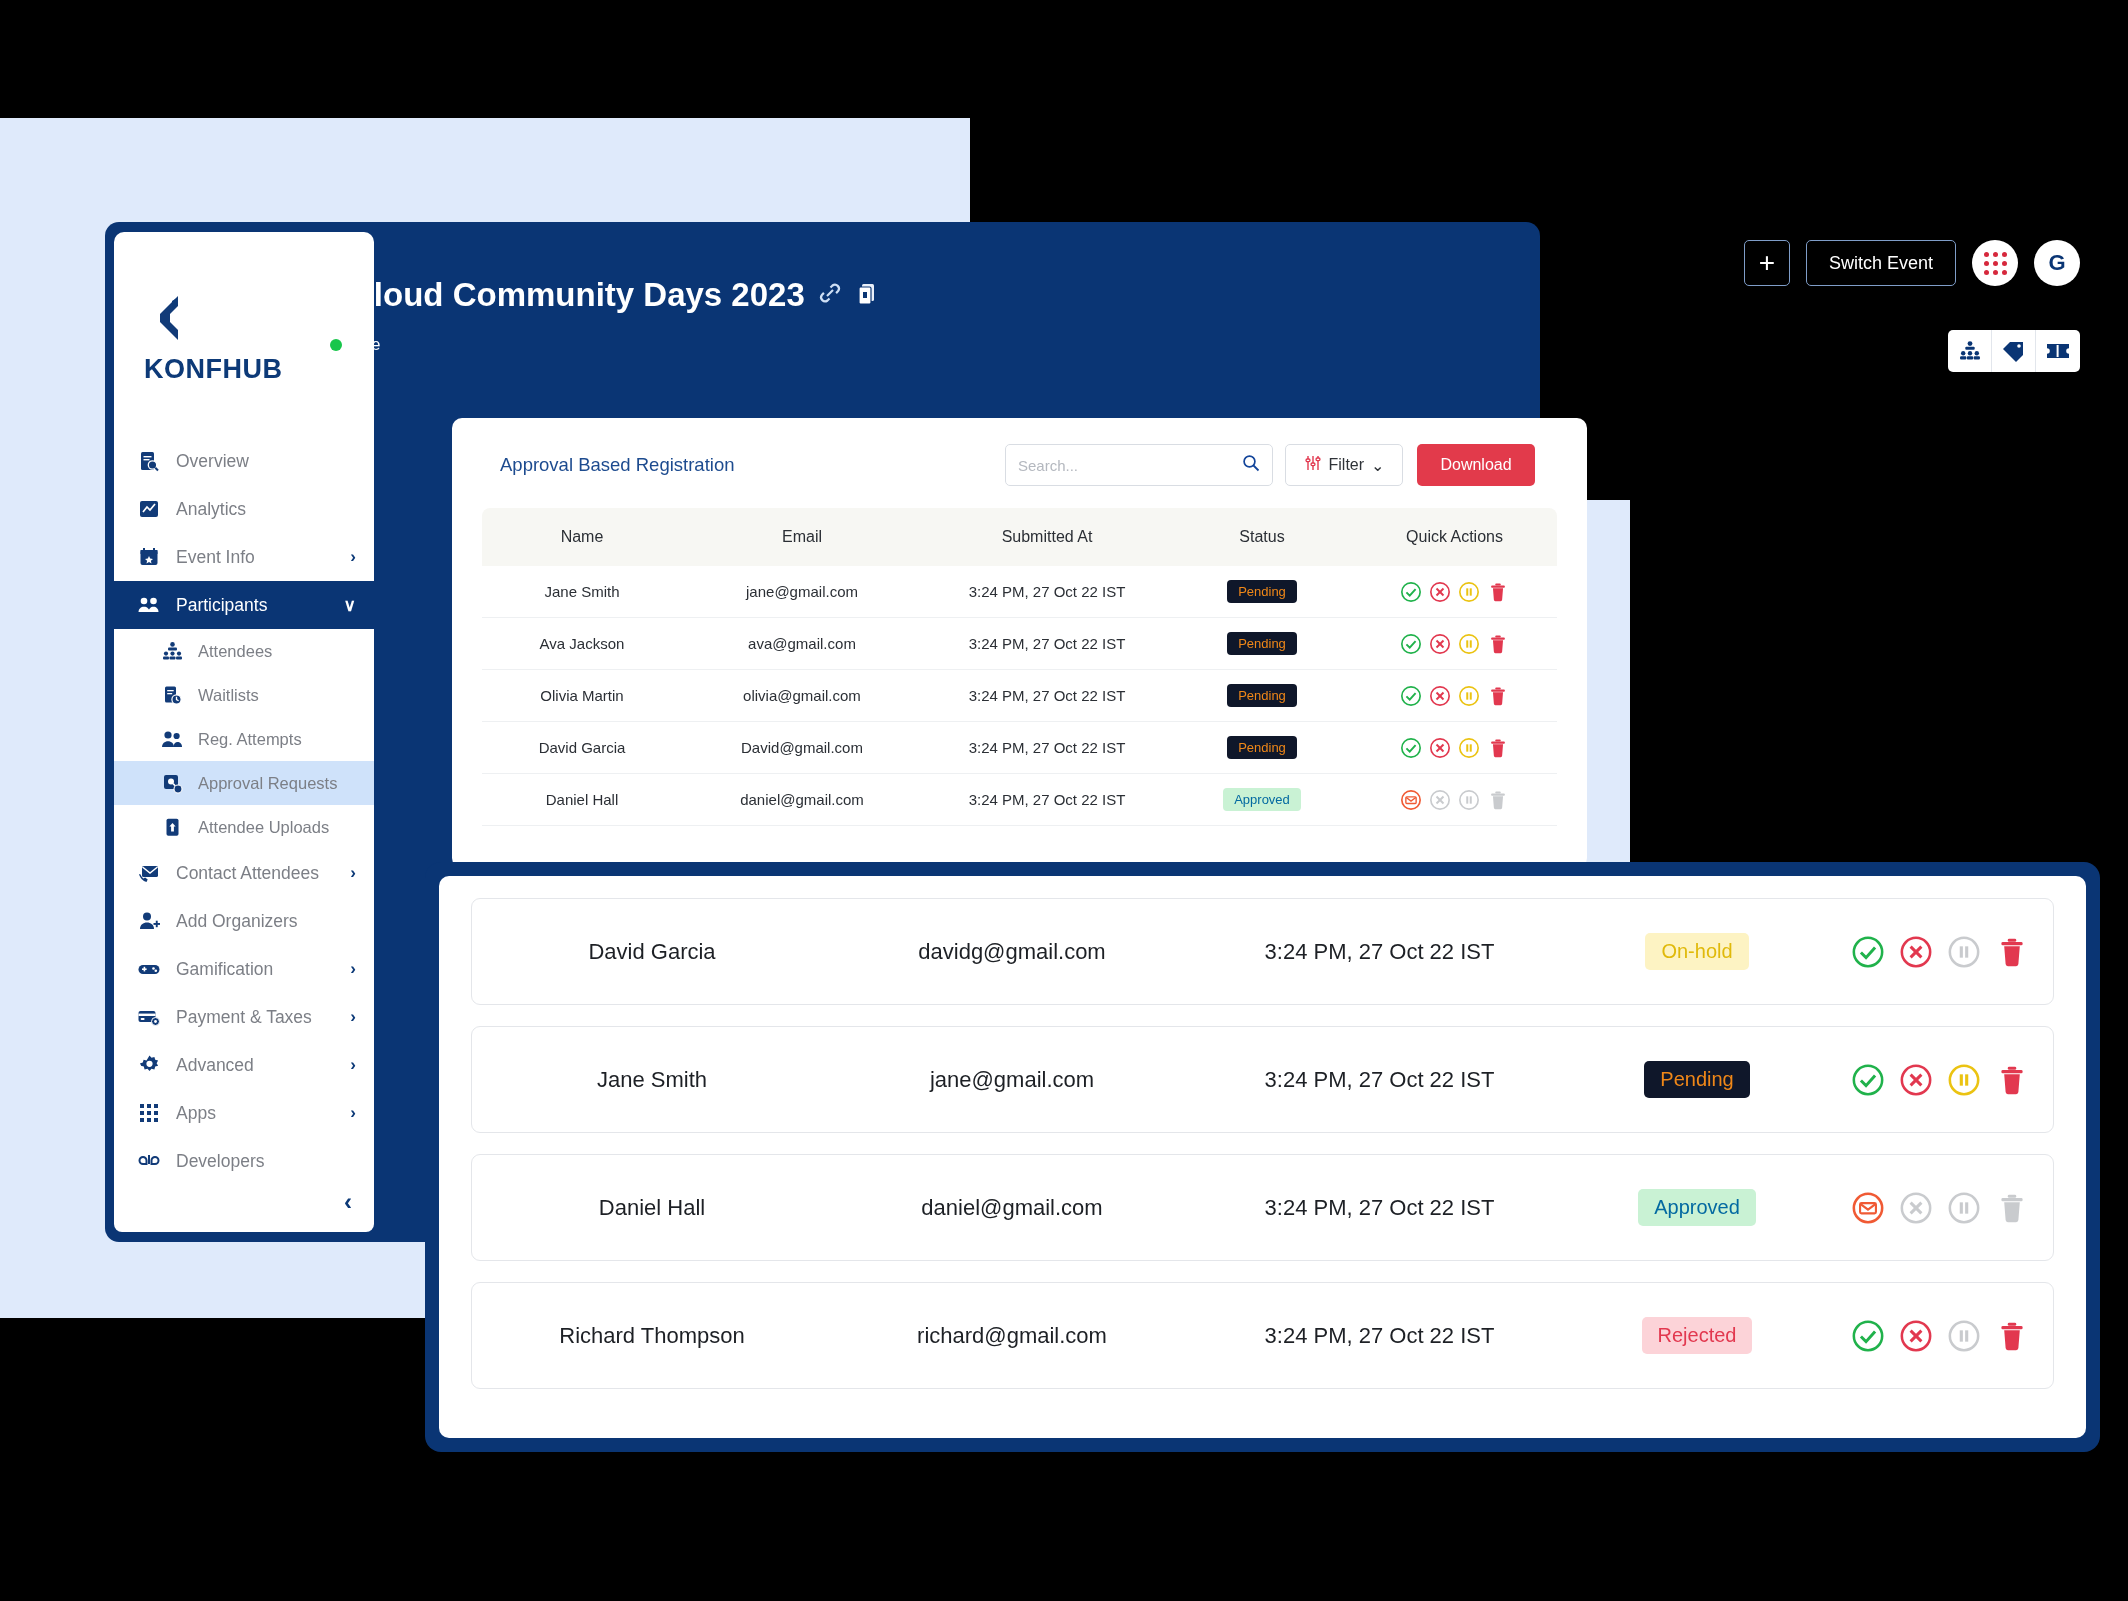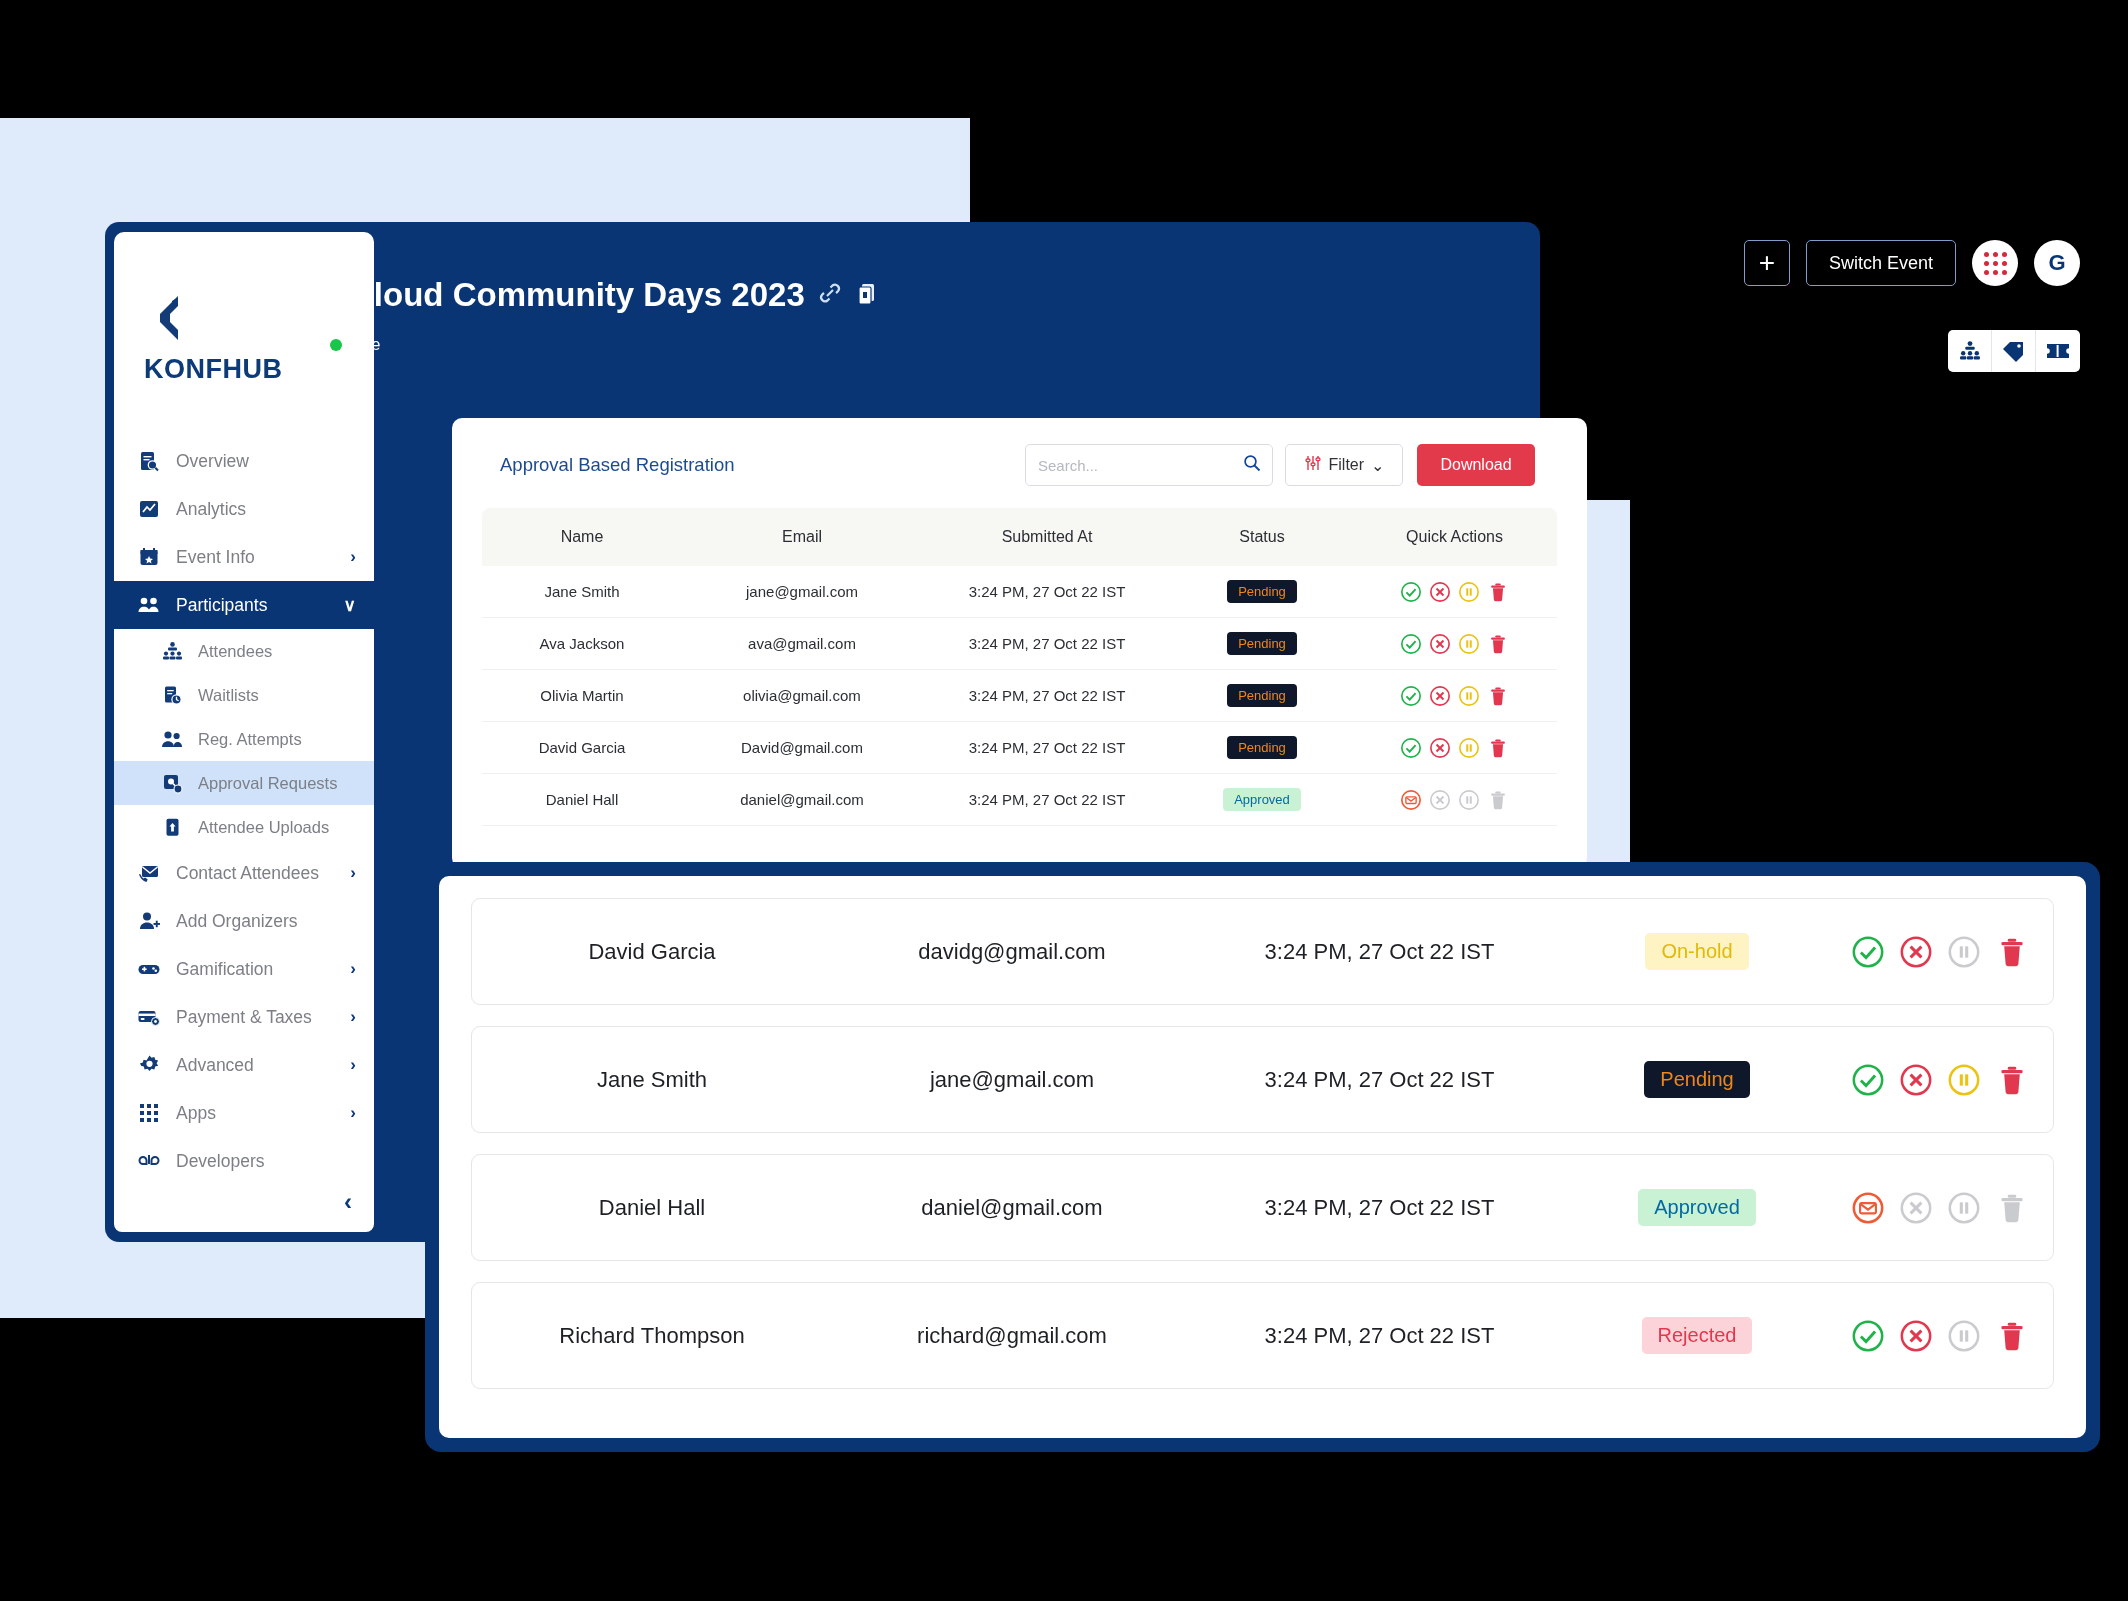--- a/index.html
+++ b/index.html
@@ -68,21 +68,21 @@
     background:#fff; border-radius:5px; overflow:hidden; }
   .icon-group .ig { width:44px; height:42px; display:flex; align-items:center;
     justify-content:center; border-right:1px solid #e2e6ec; }
   .icon-group .ig:last-child { border-right:none; }
 
   
   .card { position:absolute; left:452px; top:418px; width:1135px; height:450px;
     background:#fff; border-radius:10px; overflow:hidden; }
   .card-top { display:flex; align-items:center; padding:26px 52px 0 48px; }
   .card-title { color:#1d4b8f; font-size:18.5px; flex:1; }
-  .search { width:248px; height:42px; border:1px solid #d9dde3; border-radius:5px;
+  .search { width:268px; height:42px; border:1px solid #d9dde3; border-radius:5px;
     display:flex; align-items:center; padding:4px 12px; gap:6px; }
   .search input { flex:1; border:none; outline:none; font-size:15px; color:#3b3f46;
     font-family:"Liberation Sans", sans-serif; background:transparent; }
   .search input::placeholder { color:#b4b8bf; }
   .filter { margin-left:12px; width:118px; height:42px; border:1px solid #d9dde3;
     border-radius:5px; display:flex; align-items:center; justify-content:center;
     gap:7px; font-size:16px; color:#2f3338; }
   .dl { margin-left:14px; width:118px; height:42px; background:#e23a4b;
     border-radius:5px; color:#fff; font-size:16px; display:flex;
     align-items:center; justify-content:center; }

